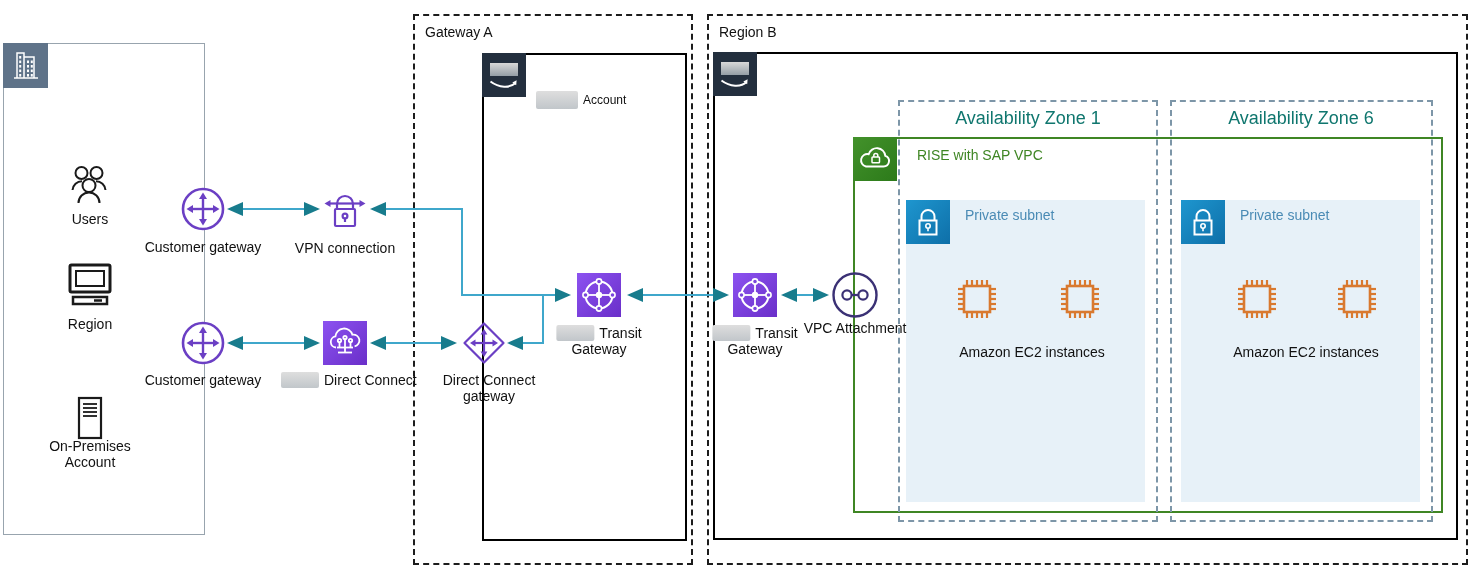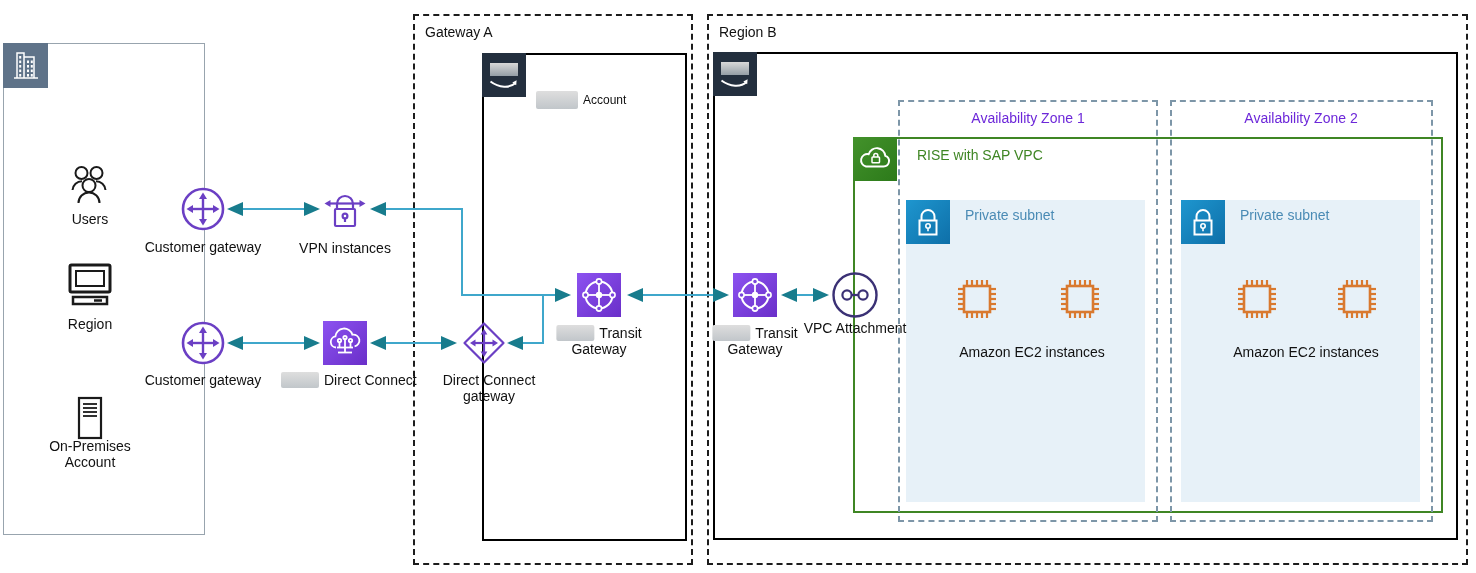--- a/index.html
+++ b/index.html
@@ -11,21 +11,21 @@
   .box{position:absolute;box-sizing:border-box;background:transparent;}
   .onprem-box{border:1px solid #98A4AE;z-index:0;}
   .region-box{border:2px dashed #1c1c1c;z-index:0;}
   .account-box{border:2px solid #000;z-index:1;}
   .vpc-box{border:2px solid #3F8624;z-index:2;}
   .az-box{border:2px dashed #7D96A8;z-index:3;}
   .subnet-fill{background:#E7F1F8;z-index:3;}
   .icon{position:absolute;z-index:6;line-height:0;}
   .redact{display:inline-block;background:linear-gradient(180deg,#dedede,#c1c6ca);border-radius:2px;}
   .row{display:flex;align-items:center;gap:5px;}
-  .az-lbl{color:#6d28d9;font-size:14px;}
+  .az-lbl{color:#0f766e;font-size:18px;}
   .subnet-lbl{color:#4A8BB5;font-size:14px;}
   .vpc-lbl{color:#3F8624;font-size:14px;}
   .acct-lbl{font-size:12px;margin-top:28px;}
   .region-lbl{font-size:14px;}
   svg{display:block;}
   #lines{position:absolute;left:0;top:0;z-index:5;pointer-events:none;}
 </style>
 </head>
 <body>
 
@@ -422,21 +422,21 @@
       </g>
     </svg>
   </div>
 
   <div class="lbl ctr" style="left:90px;top:211px;">Users</div>
   <div class="lbl ctr" style="left:90px;top:316px;">Region</div>
   <div class="lbl ctr pre" style="left:90px;top:438px;">On-Premises
 Account</div>
   <div class="lbl ctr" style="left:203px;top:239px;">Customer gateway</div>
   <div class="lbl ctr" style="left:203px;top:372px;">Customer gateway</div>
-  <div class="lbl ctr" style="left:345px;top:240px;">VPN instances</div>
+  <div class="lbl ctr" style="left:345px;top:240px;">VPN connection</div>
 
   <div class="lbl row" style="left:281px;top:372px;">
     <span class="redact" style="width:38px;height:16px;"></span>
     <span>Direct Connect</span>
   </div>
 
   <div class="lbl ctr pre" style="left:489px;top:372px;">Direct Connect
 gateway</div>
 
   <div class="lbl region-lbl" style="left:425px;top:24px;">Gateway A</div>
@@ -460,21 +460,21 @@
       <span class="redact" style="width:38px;height:16px;"></span>
       <span>Transit</span>
     </div>
     <div>Gateway</div>
   </div>
 
   <div class="lbl ctr" style="left:855px;top:320px;">VPC Attachment</div>
   <div class="lbl vpc-lbl" style="left:917px;top:147px;">RISE with SAP VPC</div>
 
   <div class="lbl ctr az-lbl" style="left:1028px;top:110px;">Availability Zone 1</div>
-  <div class="lbl ctr az-lbl" style="left:1301px;top:110px;">Availability Zone 2</div>
+  <div class="lbl ctr az-lbl" style="left:1301px;top:110px;">Availability Zone 6</div>
 
   <div class="lbl subnet-lbl" style="left:965px;top:207px;">Private subnet</div>
   <div class="lbl subnet-lbl" style="left:1240px;top:207px;">Private subnet</div>
 
   <div class="lbl ctr" style="left:1032px;top:344px;">Amazon EC2 instances</div>
   <div class="lbl ctr" style="left:1306px;top:344px;">Amazon EC2 instances</div>
 
 </div>
 
 </body></html>

